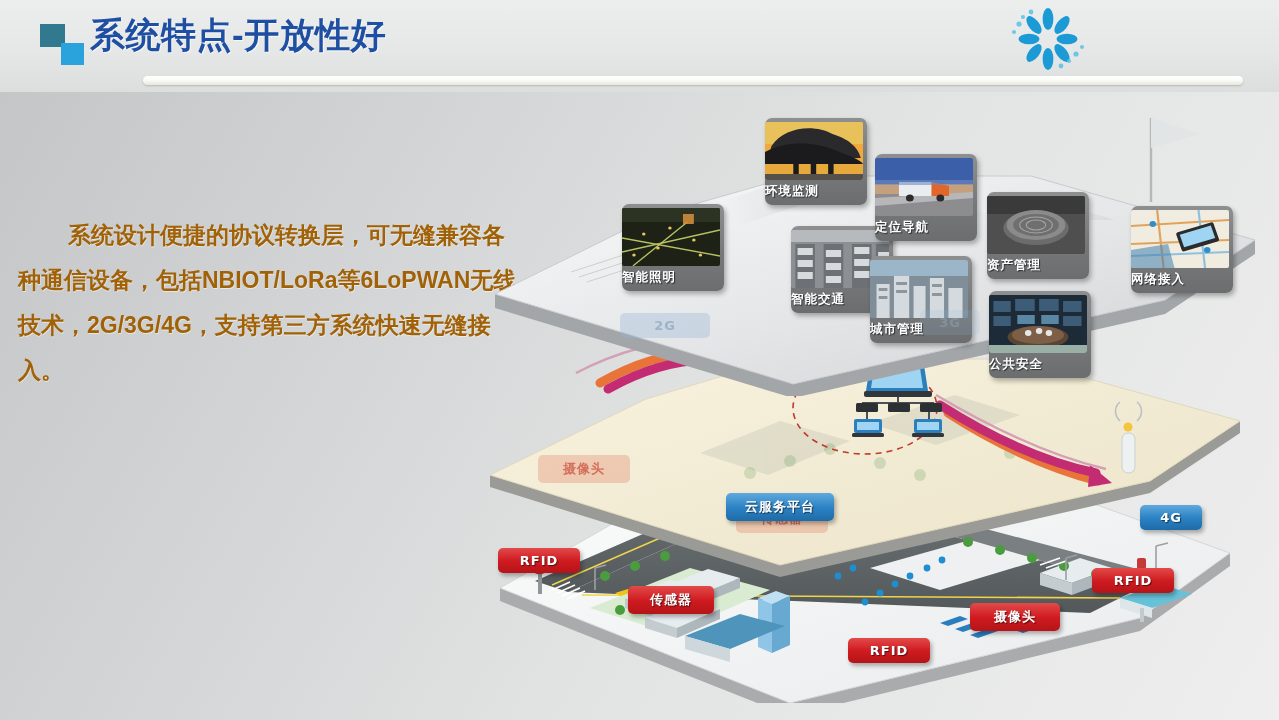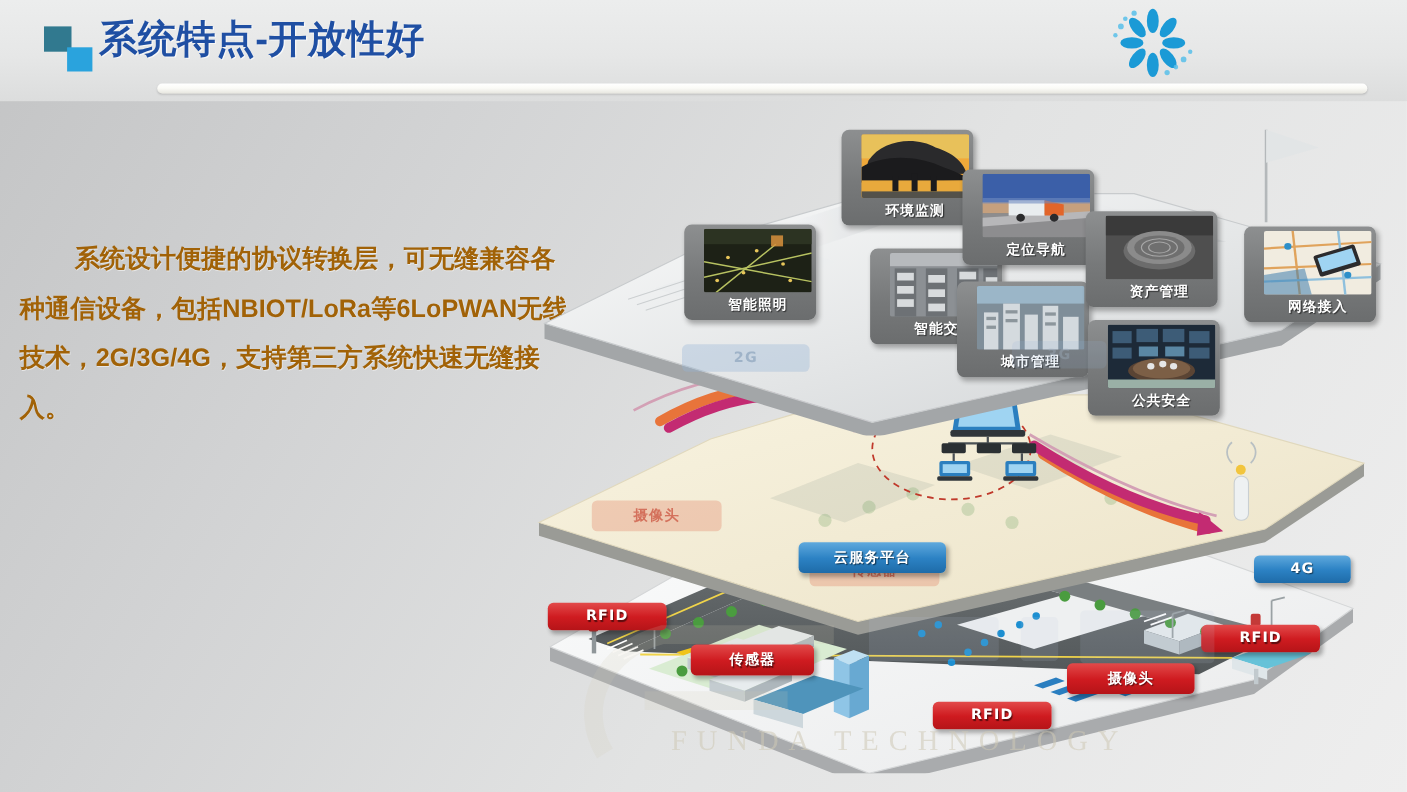--- a/index.html
+++ b/index.html
@@ -35,32 +35,32 @@
   #stage{position:absolute;left:440px;top:88px;width:830px;height:615px;}
   .layer{position:absolute;}
   
   #layer-top{left:35px;top:8px;width:790px;height:300px;}
   
   #layer-mid{left:10px;top:215px;width:810px;height:300px;}
   
   #layer-bot{left:0px;top:360px;width:830px;height:255px;}
   .plat{position:absolute;left:0;top:0;width:100%;height:100%;}
   
-  .card{position:absolute;border-radius:7px;padding:4px 4px 2px 18px;
+  .card{position:absolute;border-radius:7px;padding:4px 4px 2px 0;
     background:linear-gradient(180deg,#8d8f90 0%,#77797a 55%,#6b6d6e 100%);
-    box-shadow:2px 3px 5px rgba(0,0,0,.3);text-align:center;}
+    box-shadow:2px 3px 5px rgba(0,0,0,.3);}
   .card .thumb{width:100%;height:58px;border-radius:2px;overflow:hidden;display:block;}
   .card .cap{display:block;color:#ffffff;font-size:12.5px;font-weight:bold;
     padding:3px 0 3px 0;letter-spacing:1px;text-shadow:1px 1px 1px rgba(0,0,0,.6);
     font-family:"DejaVu Sans",sans-serif;}
   
   .pill{position:absolute;border-radius:5px;color:#fff;font-weight:bold;
     font-size:13px;text-align:center;letter-spacing:1px;
     text-shadow:1px 1px 1px rgba(0,0,0,.55);box-shadow:2px 3px 4px rgba(0,0,0,.3);
-    font-family:"DejaVu Sans",sans-serif;padding:5px 13px;}
+    font-family:"DejaVu Sans",sans-serif;padding:5px 0;}
   .pill-red{background:linear-gradient(180deg,#e24a4a 0%,#cf1b20 52%,#b51418 100%);}
   .pill-blue{background:linear-gradient(180deg,#5fa9dd 0%,#2c82c4 52%,#1e6ba8 100%);}
   .pill-ghost{background:rgba(224,120,90,.30);color:#d4715c;box-shadow:none;
     text-shadow:none;}
   .pill-ghost2{background:rgba(150,180,215,.35);color:#9fb3c8;box-shadow:none;text-shadow:none;}
   
   #watermark{position:absolute;left:40px;top:230px;width:720px;height:180px;
     pointer-events:none;opacity:.55;}
   #wm-text{position:absolute;left:120px;top:126px;font-size:26px;letter-spacing:9px;
     color:#cfc9b6;font-family:"Liberation Serif",serif;}
@@ -322,34 +322,20 @@
         <line x1="81" y1="51" x2="81" y2="58" stroke="#4a5055" stroke-width="2"></line>
         <rect x="6" y="58" width="28" height="14" rx="2" fill="#2b7fbf"></rect>
         <rect x="9" y="61" width="22" height="8" fill="#9fd4f2"></rect>
         <rect x="4" y="72" width="32" height="4" rx="1.5" fill="#31363a"></rect>
         <rect x="66" y="58" width="28" height="14" rx="2" fill="#2b7fbf"></rect>
         <rect x="69" y="61" width="22" height="8" fill="#9fd4f2"></rect>
         <rect x="64" y="72" width="32" height="4" rx="1.5" fill="#31363a"></rect>
       </svg>
     </div>
 
-    <div id="watermark">
-      <svg width="720" height="180" viewBox="0 0 720 180">
-        <g opacity=".30" fill="none" stroke="#cfcab4" stroke-width="17">
-          <path d="M60,152 C34,110 58,58 112,44 L268,44"></path>
-          <path d="M96,104 L226,104"></path>
-        </g>
-        <g opacity=".24" fill="#b9c6d8">
-          <rect x="300" y="28" width="118" height="40" rx="4"></rect>
-          <rect x="438" y="28" width="34" height="40" rx="4"></rect>
-          <rect x="492" y="22" width="122" height="48" rx="4"></rect>
-        </g>
-      </svg>
-      <div id="wm-text">FUNDA TECHNOLOGY</div>
-    </div>
 
     <div class="pill pill-ghost" style="left:88px;top:152px;width:92px;">摄像头</div>
     <div class="pill pill-ghost" style="left:286px;top:202px;width:92px;">传感器</div>
 
     <div class="pill pill-blue" style="left:276px;top:190px;width:108px;">云服务平台</div>
     <div class="pill pill-blue" style="left:690px;top:202px;width:62px;">4G</div>
   </div>
 
   <div class="layer" id="layer-top">
     <svg class="plat" viewBox="0 0 790 300" preserveAspectRatio="none">

